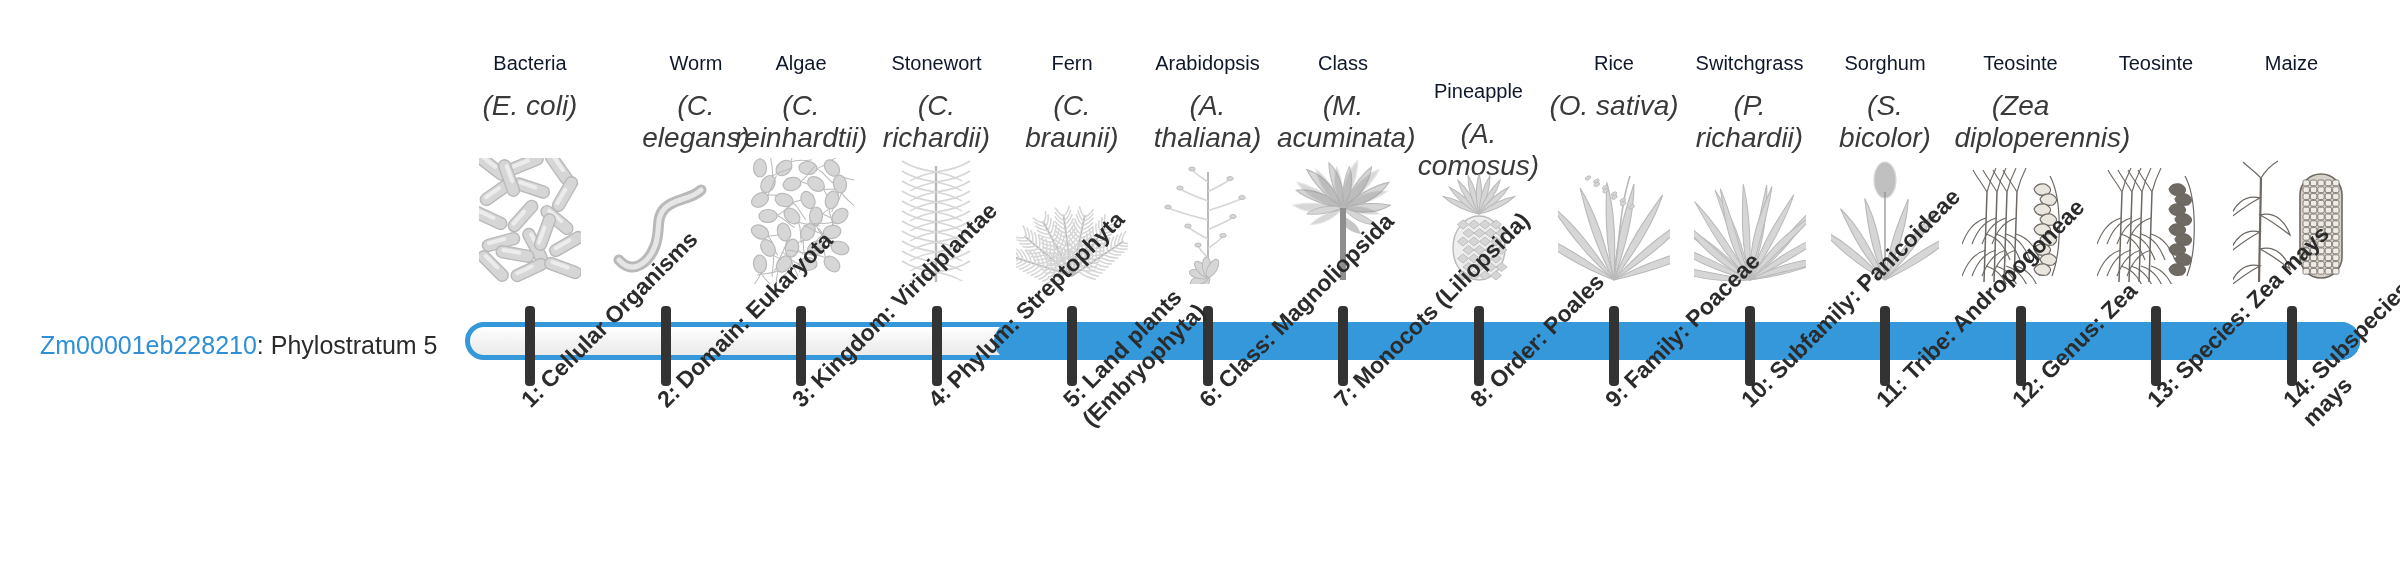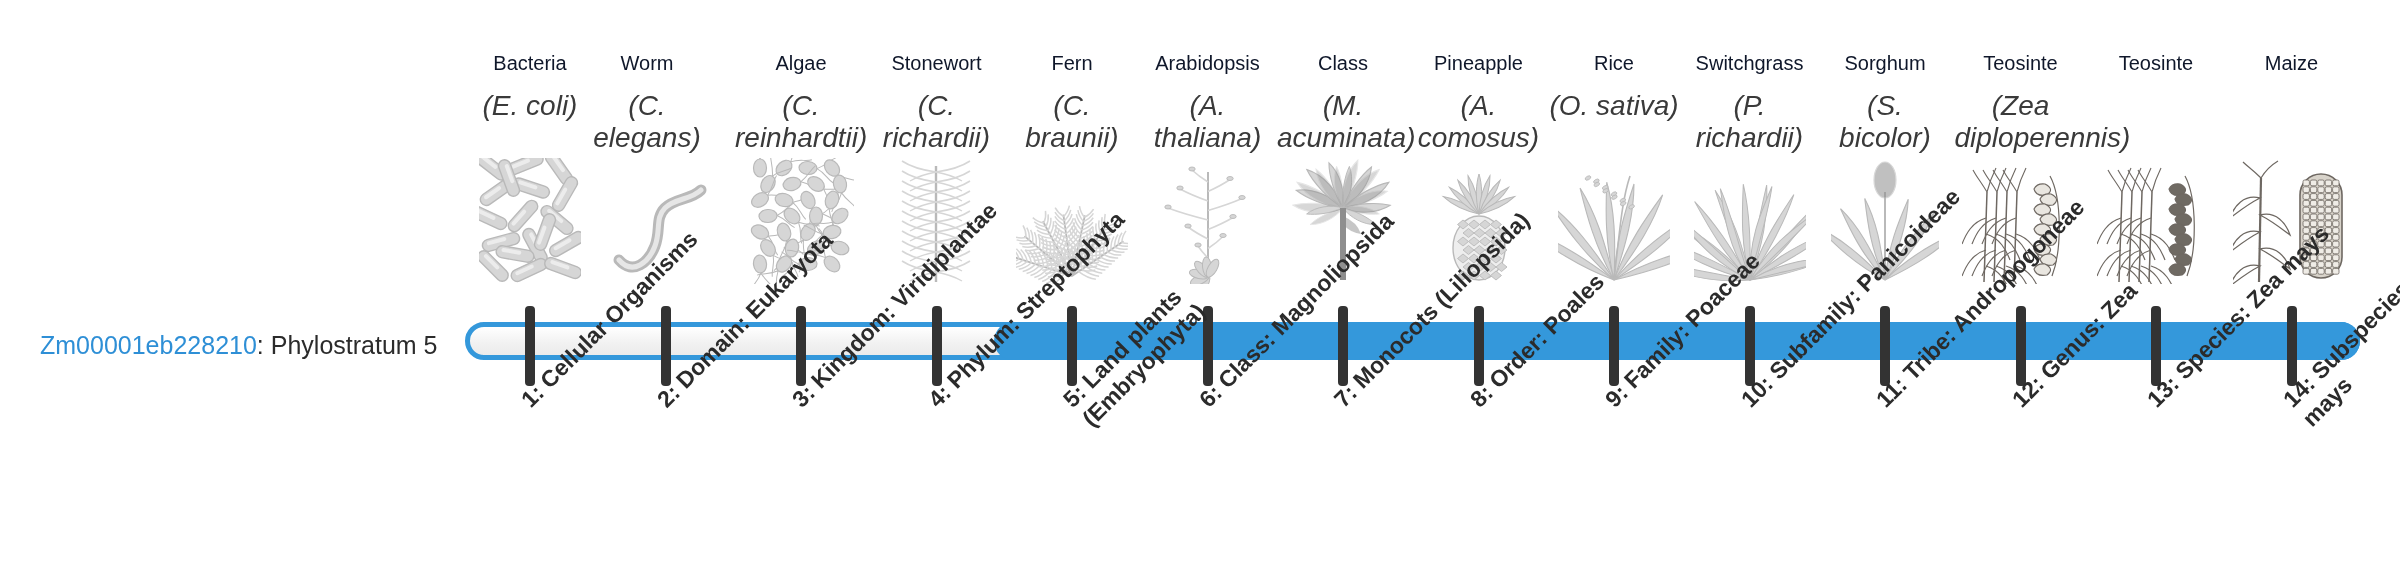--- a/index.html
+++ b/index.html
@@ -193,21 +193,21 @@
           <g transform="translate(66,74) rotate(-70)">
         <rect x="-19" y="-6" width="38" height="12" rx="6" fill="#d6d6d6" stroke="#b9b9b9" stroke-width="1.4"></rect>
         <rect x="-14" y="-4" width="20" height="4" rx="2" fill="#ececec"></rect>
           </g>
           <g transform="translate(36,96) rotate(10)">
         <rect x="-19" y="-6" width="38" height="12" rx="6" fill="#d6d6d6" stroke="#b9b9b9" stroke-width="1.4"></rect>
         <rect x="-14" y="-4" width="20" height="4" rx="2" fill="#ececec"></rect>
           </g>
         </svg>
       </div>
-      <div class="species-col" style="left: 647px;">
+      <div class="species-col" style="left: 696px;">
         <div class="species-common">Worm</div>
         <div class="species-latin">(C. elegans)</div>
       </div>
       <div class="species-art" style="left: 665.5px;">
         <svg width="110" height="100" viewBox="0 0 110 100">
       <path d="M8 76 C22 92 38 78 44 62 C50 46 44 34 54 24 C64 14 80 16 90 6" fill="none" stroke="#b9b9b9" stroke-width="11" stroke-linecap="round"></path>
       <path d="M8 76 C22 92 38 78 44 62 C50 46 44 34 54 24 C64 14 80 16 90 6" fill="none" stroke="#e6e6e6" stroke-width="5" stroke-linecap="round"></path>
     </svg>
       </div>
       <div class="species-col" style="left: 801px;">
@@ -678,21 +678,21 @@
         <path d="M0 0 C-10 -14 -14 -36 -8 -52 C-2 -40 2 -18 0 0 Z" fill="#8e8e8e" opacity="0.35" stroke="#b9b9b9" stroke-width="1.2"></path>
       </g>
           <g transform="translate(56,50) rotate(108) scale(0.7)">
         <path d="M0 0 C10 -14 14 -36 8 -52 C2 -40 -2 -18 0 0 Z" fill="#d6d6d6" stroke="#b9b9b9" stroke-width="1.2"></path>
         <path d="M0 0 C-10 -14 -14 -36 -8 -52 C-2 -40 2 -18 0 0 Z" fill="#8e8e8e" opacity="0.35" stroke="#b9b9b9" stroke-width="1.2"></path>
       </g>
       <path d="M56 50 L56 122" stroke="#8e8e8e" stroke-width="6" fill="none"></path>
       <path d="M56 58 q14 6 18 18 q-12 -2 -18 -10" fill="#8e8e8e" opacity=".5"></path>
     </svg>
       </div>
-      <div class="species-col" style="left: 1478.5px;">
+      <div class="species-col" style="left: 1478.5px; margin-top: 28px;">
         <div class="species-common">Pineapple</div>
         <div class="species-latin">(A. comosus)</div>
       </div>
       <div class="species-art" style="left: 1478.5px;">
         <svg width="100" height="126" viewBox="0 0 100 126">
       <g transform="translate(50,56) rotate(-64)">
             <path d="M0 0 C4 -16 3 -30 0 -40 C-3 -30 -4 -16 0 0 Z" fill="#d6d6d6" stroke="#b9b9b9" stroke-width="1"></path>
           </g>
           <g transform="translate(50,56) rotate(-48)">
             <path d="M0 0 C4 -16 3 -30 0 -40 C-3 -30 -4 -16 0 0 Z" fill="#d6d6d6" stroke="#b9b9b9" stroke-width="1"></path>

